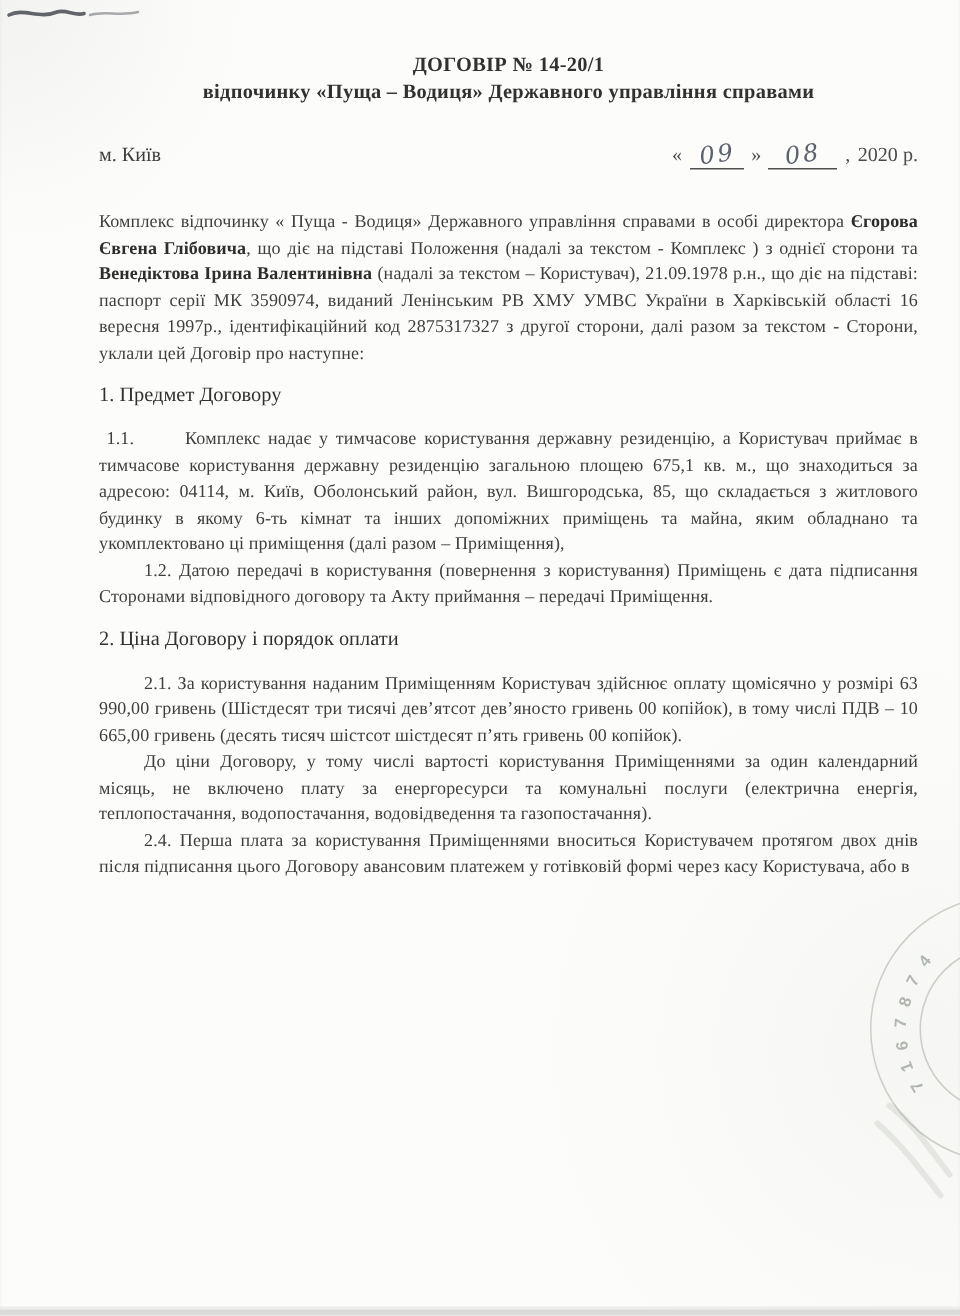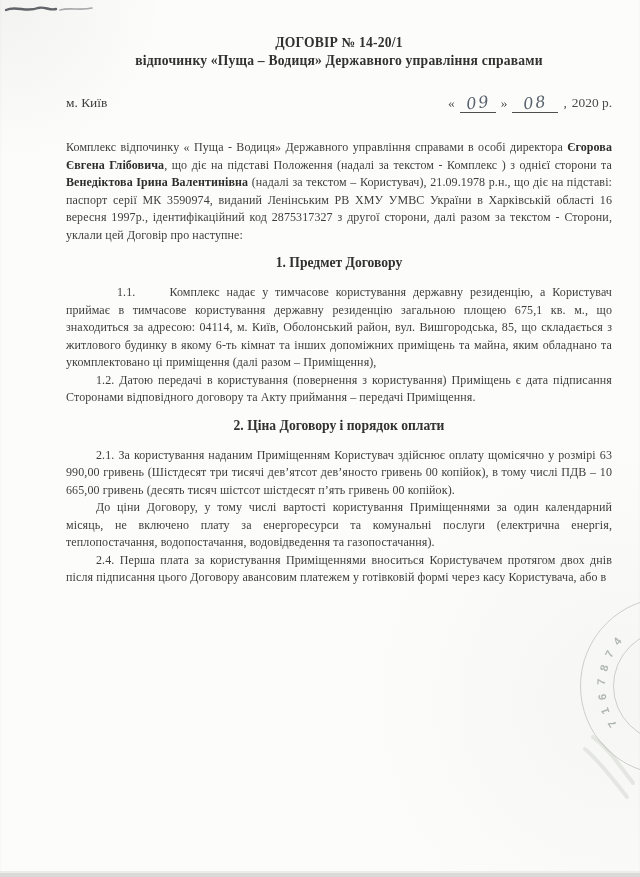--- a/index.html
+++ b/index.html
@@ -21,24 +21,24 @@
   .date-line { display:flex; align-items:flex-end; gap:5px; color:#4a4a4a; }
   .hw { font-family:"DejaVu Serif",serif; font-style:italic; color:#59626e;
         font-size:16px; line-height:16px; letter-spacing:2px;
         display:inline-block; transform:rotate(-7deg) translateY(2px); }
   .u { display:inline-block; border-bottom:1.2px solid #4f4f4f; text-align:center; }
   .u-day { min-width:36px; }
   .u-month { min-width:46px; }
   p { margin:0; font-size:12px; line-height:17.5px; text-align:justify;
       letter-spacing:0.1px; }
   .intro { margin-top:26px; }
-  .h { margin:10px 0 12px 0; text-align:center; font-weight:bold; color:#313131;
+  .h { margin:10px 0 12px 0; text-align:left; font-weight:normal; color:#313131;
        font-size:13.6px; line-height:18px; }
   .ind { text-indent:30px; }
-  .num { display:inline-block; margin-right:34px; text-indent:5px;margin-left:46px; }
+  .num { display:inline-block; margin-right:34px; text-indent:5px; }
   b { color:#2d2d2d; }
   .pen-scribble { position:absolute; left:4px; top:2px; }
   .stamp { position:absolute; left:575px; top:595px; width:65px; height:230px;
            pointer-events:none; }
   .arc { position:absolute; border-radius:50%; border:1.4px solid rgba(150,158,146,0.45); }
   .arc-outer { width:176px; height:176px; left:5px; top:2px; }
   .arc-inner { width:110px; height:110px; left:38px; top:35px; }
   .sd { position:absolute; font-family:"Liberation Sans",sans-serif; font-weight:bold;
         font-size:11px; color:rgba(128,138,130,0.6); }
   .sd1 { left:39px; top:40px; transform:rotate(-50deg); }

